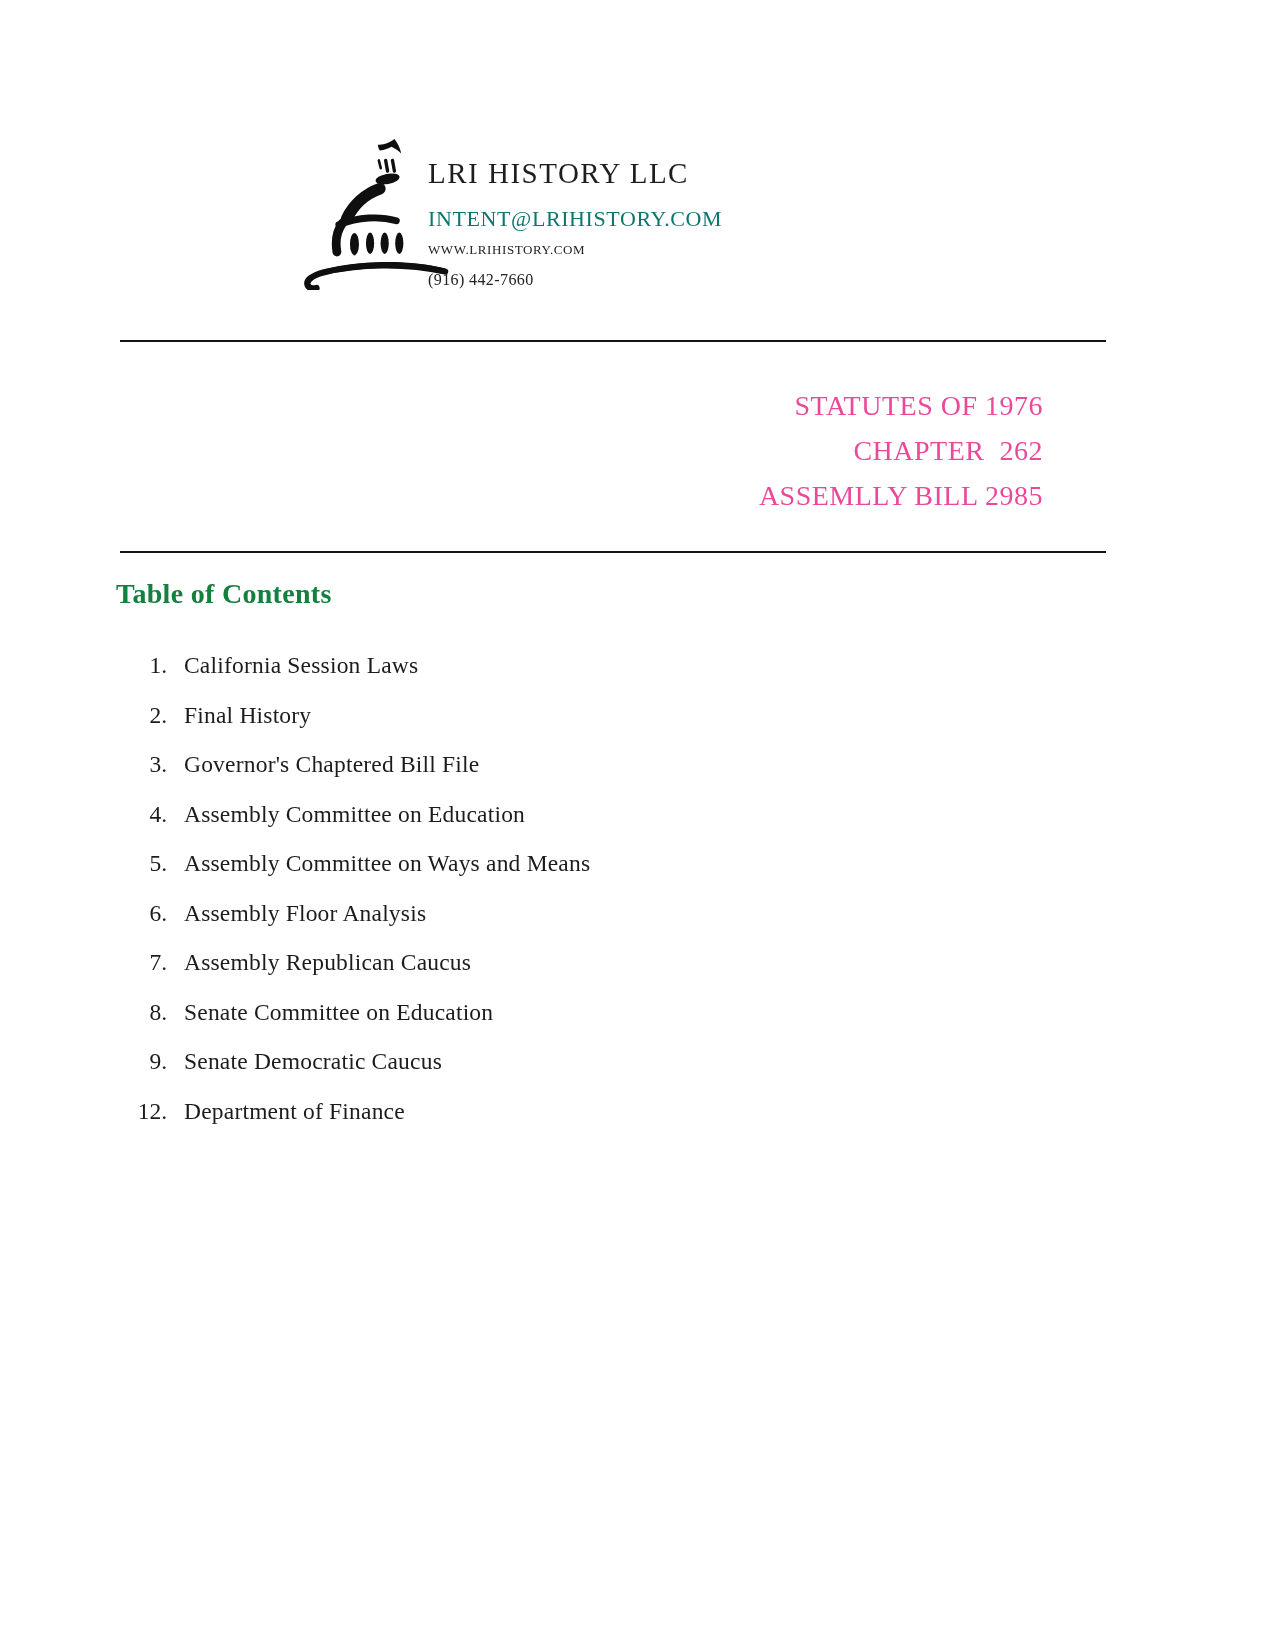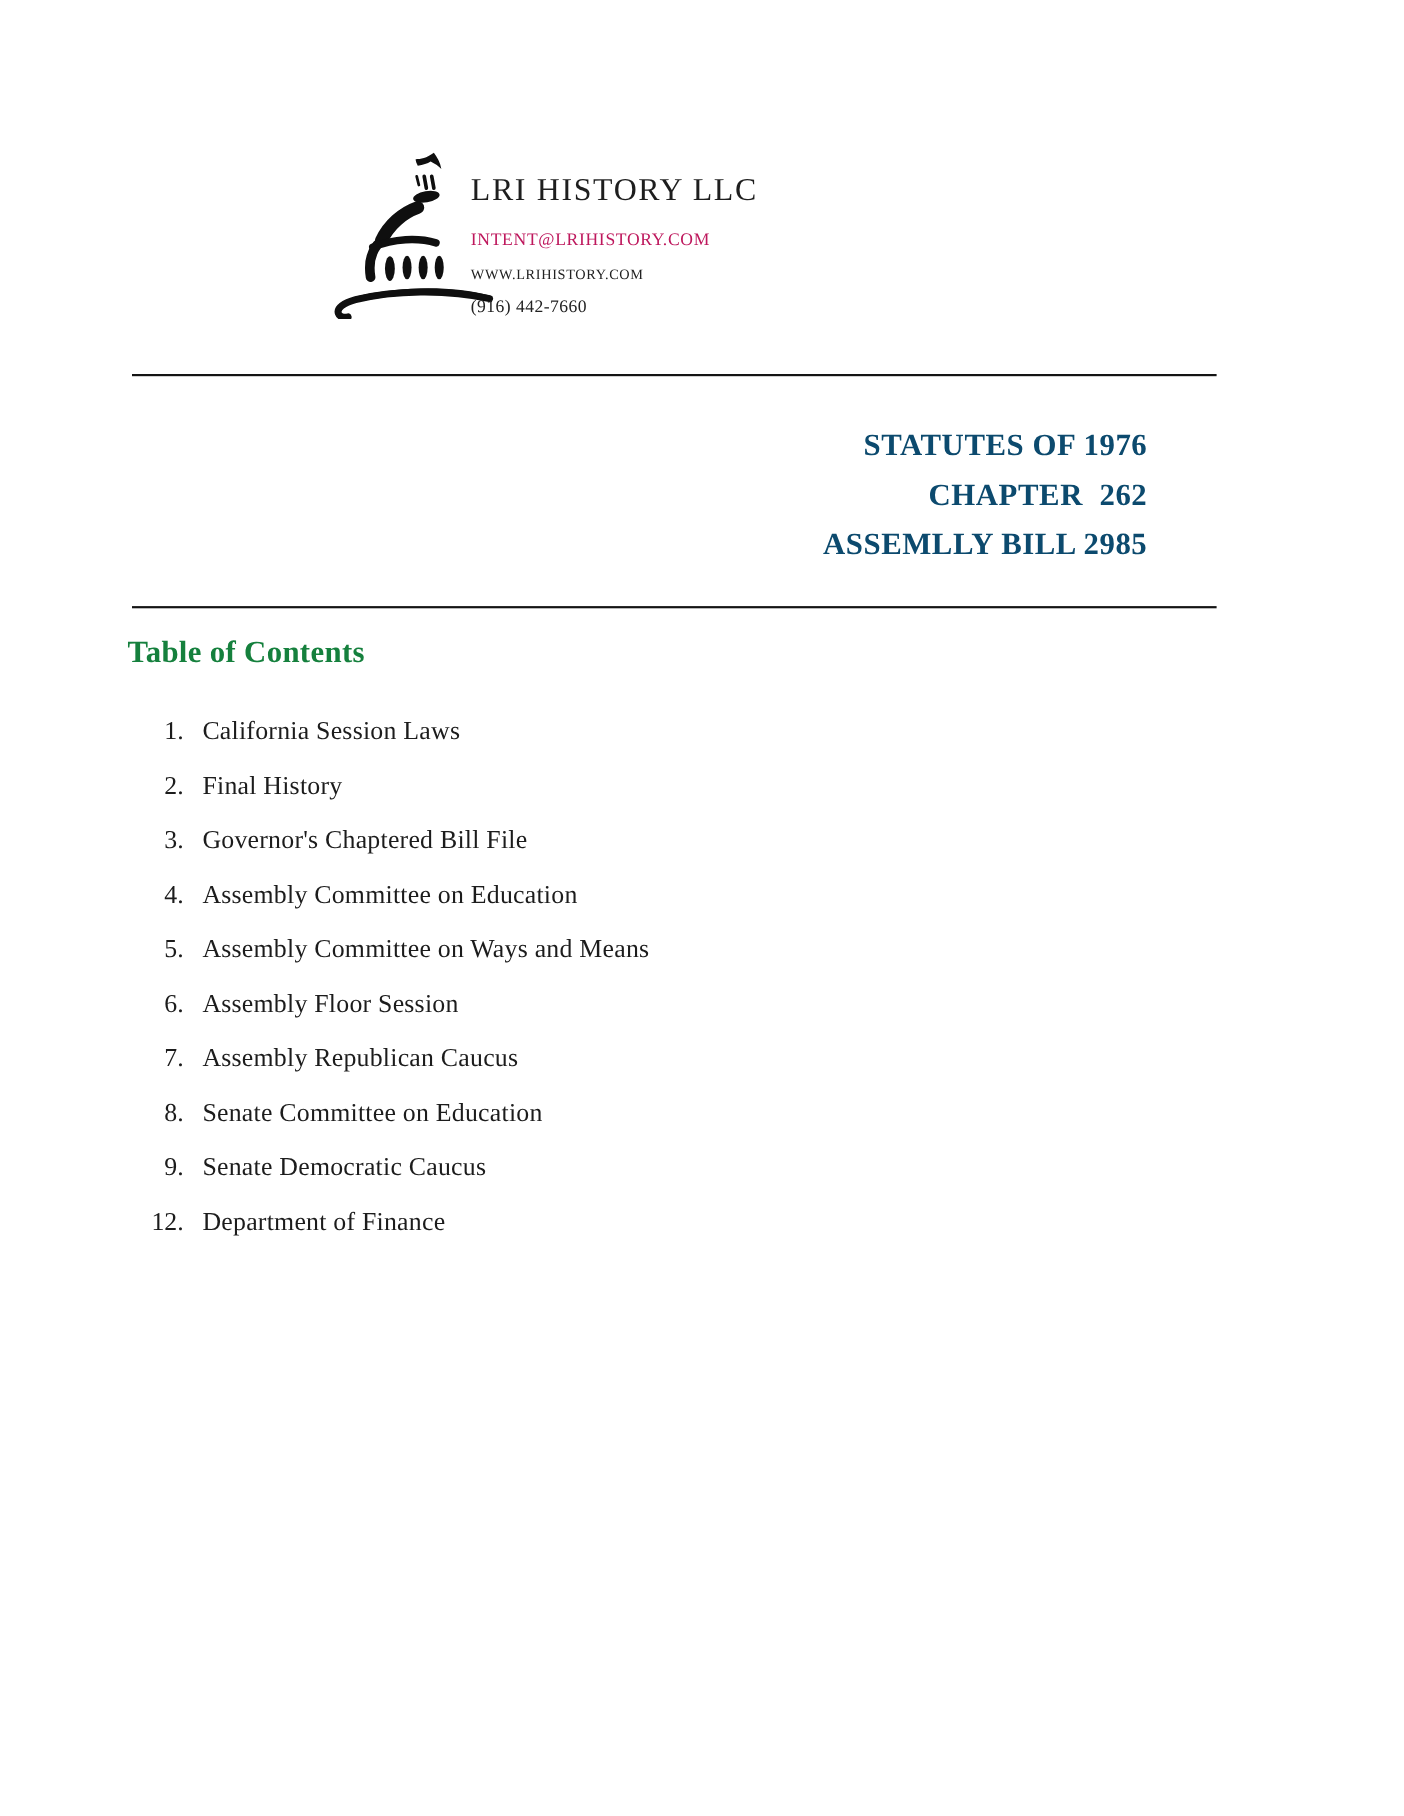--- a/index.html
+++ b/index.html
@@ -35,24 +35,24 @@
   }
   .company-name {
     font-size: 29px;
     line-height: 30px;
     letter-spacing: 1.5px;
     color: #1e1e1e;
     margin-bottom: 21px;
     white-space: nowrap;
   }
   .contact-email {
-    font-size: 16px;
+    font-size: 22px;
     line-height: 19px;
     letter-spacing: 0.6px;
-    color: #be185d;
+    color: #0f766e;
     margin-bottom: 13px;
     white-space: nowrap;
   }
   .contact-web {
     font-size: 13px;
     line-height: 18px;
     letter-spacing: 0.6px;
     color: #222222;
     margin-bottom: 12px;
     white-space: nowrap;
@@ -76,24 +76,24 @@
   .rule-1 { top: 340px; }
   .rule-2 { top: 551px; }
 
   
   .title-block {
     position: absolute;
     left: 500px;
     top: 383px;
     width: 543px;
     text-align: right;
-    font-weight: bold;
+    font-weight: normal;
     font-size: 28px;
     line-height: 45px;
-    color: #0c4a6e;
+    color: #ec4899;
     letter-spacing: 0.5px;
   }
   .title-line { white-space: pre-wrap; }
 
   
   .toc-heading {
     position: absolute;
     left: 116px;
     top: 578px;
     font-size: 28px;
@@ -194,21 +194,21 @@
     <div class="toc-item">
       <span class="toc-num">4.</span>
       <span class="toc-label">Assembly Committee on Education</span>
     </div>
     <div class="toc-item">
       <span class="toc-num">5.</span>
       <span class="toc-label">Assembly Committee on Ways and Means</span>
     </div>
     <div class="toc-item">
       <span class="toc-num">6.</span>
-      <span class="toc-label">Assembly Floor Session</span>
+      <span class="toc-label">Assembly Floor Analysis</span>
     </div>
     <div class="toc-item">
       <span class="toc-num">7.</span>
       <span class="toc-label">Assembly Republican Caucus</span>
     </div>
     <div class="toc-item">
       <span class="toc-num">8.</span>
       <span class="toc-label">Senate Committee on Education</span>
     </div>
     <div class="toc-item">

